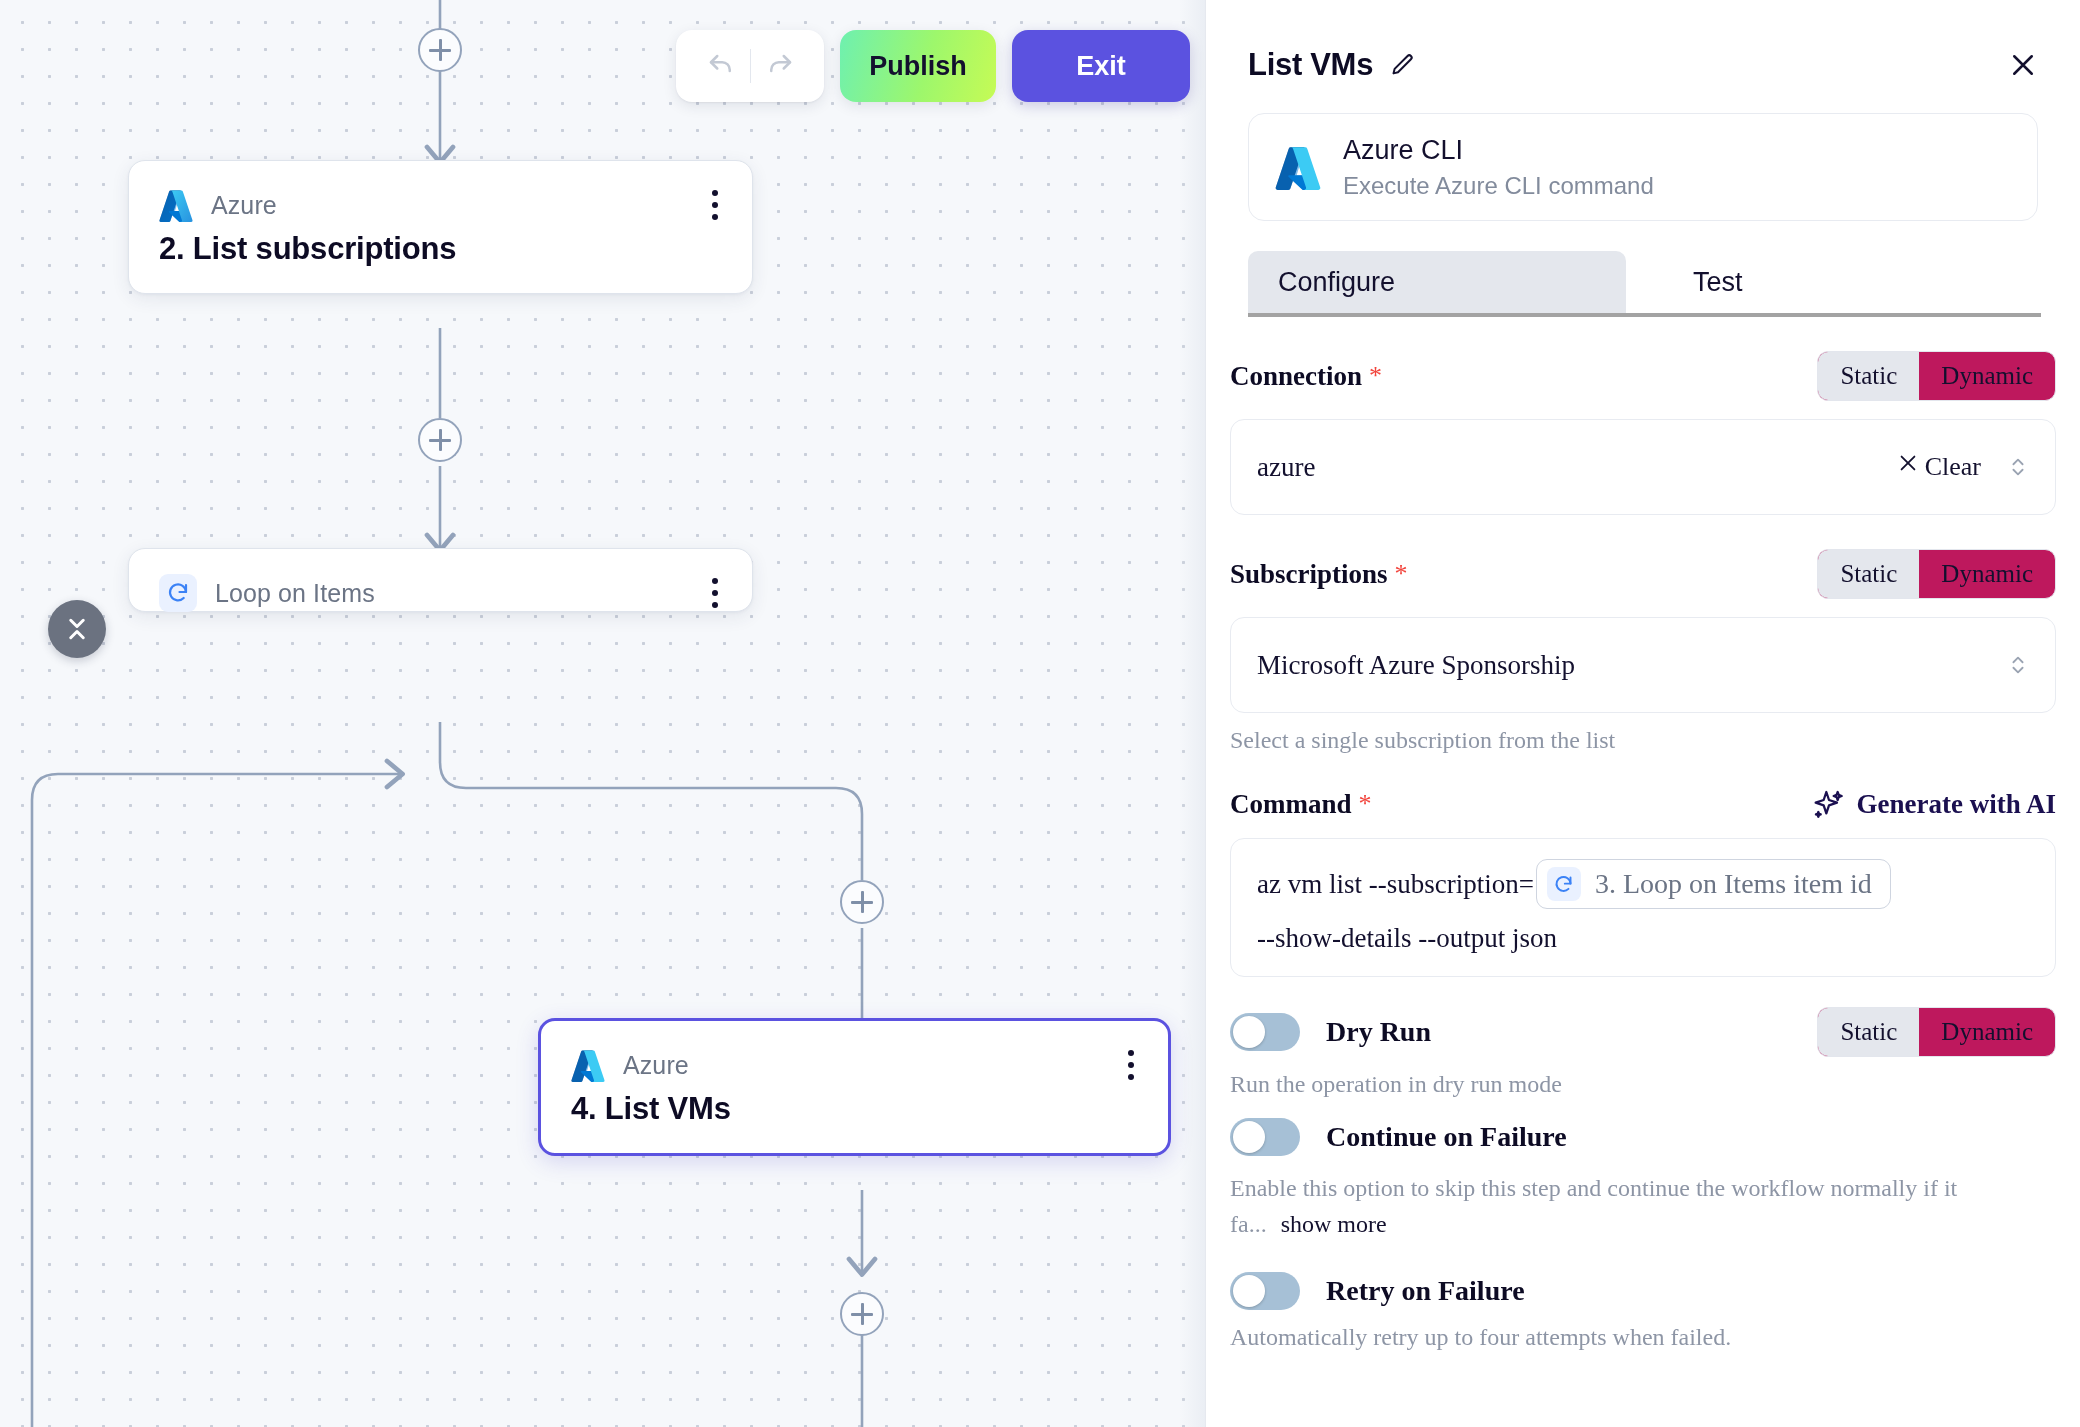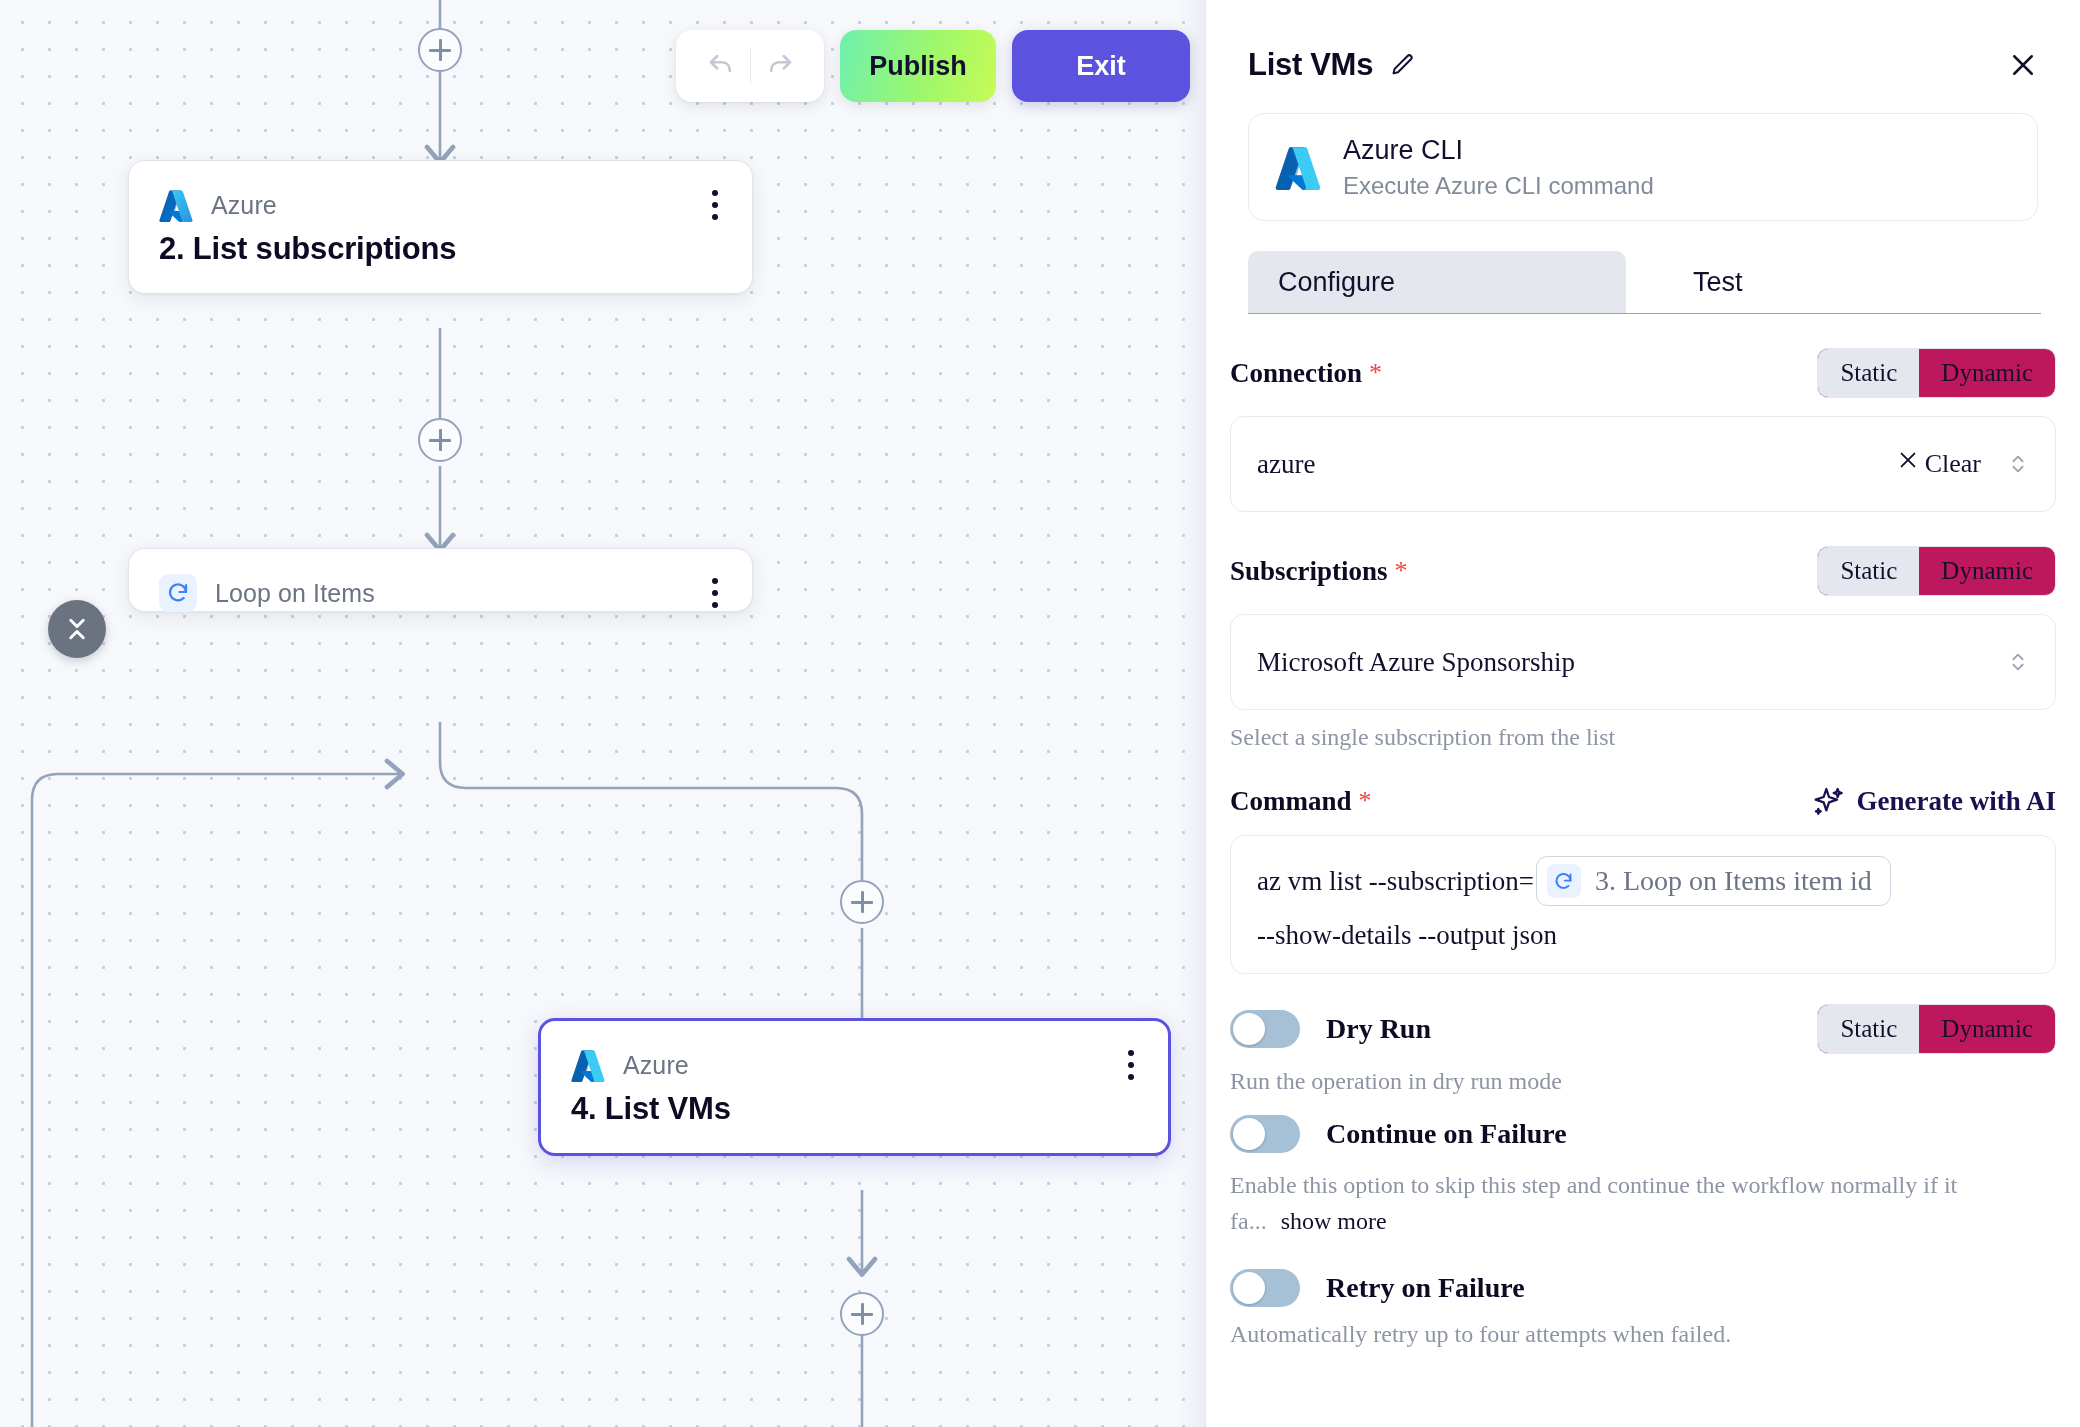--- a/index.html
+++ b/index.html
@@ -112,21 +112,21 @@
   .close-x svg { width: 30px; height: 30px; }
 
   .app-card {
     margin: 30px 42px 0 42px; border: 1.5px solid #e8ebf1; border-radius: 16px;
     padding: 22px 26px; display: flex; align-items: center; gap: 22px; height: 108px;
   }
   .app-card .azure-logo { width: 46px; height: 46px; }
   .app-name { font-size: 27px; color: #13102e; font-weight: 400; line-height: 1.28; }
   .app-sub { font-size: 24px; color: #828b9c; line-height: 1.3; margin-top: 2px; }
 
-  .tabs { display: flex; margin: 30px 0 0 42px; width: 793px; border-bottom: 1px solid #a3a3a3; gap: 37px; }
+  .tabs { display: flex; margin: 30px 0 0 42px; width: 793px; border-bottom: 4px solid #a3a3a3; gap: 37px; }
   .tab {
     flex: 1; height: 62px; display: flex; align-items: center; padding-left: 30px;
     font-size: 27px; color: #13102e; cursor: pointer; border-radius: 10px 10px 0 0;
   }
   .tab.active { background: #e4e7ed; font-weight: 400; }
 
   .field { margin: 0 24px; font-family: Liberation Serif, serif; }
   .field-row { display: flex; align-items: center; margin-top: 34px; }
   .field-label { font-size: 27px; font-weight: 700; color: #0d0b24; }
   .req { color: #f2453d; font-size: 26px; margin-left: 7px; vertical-align: 2px; }

